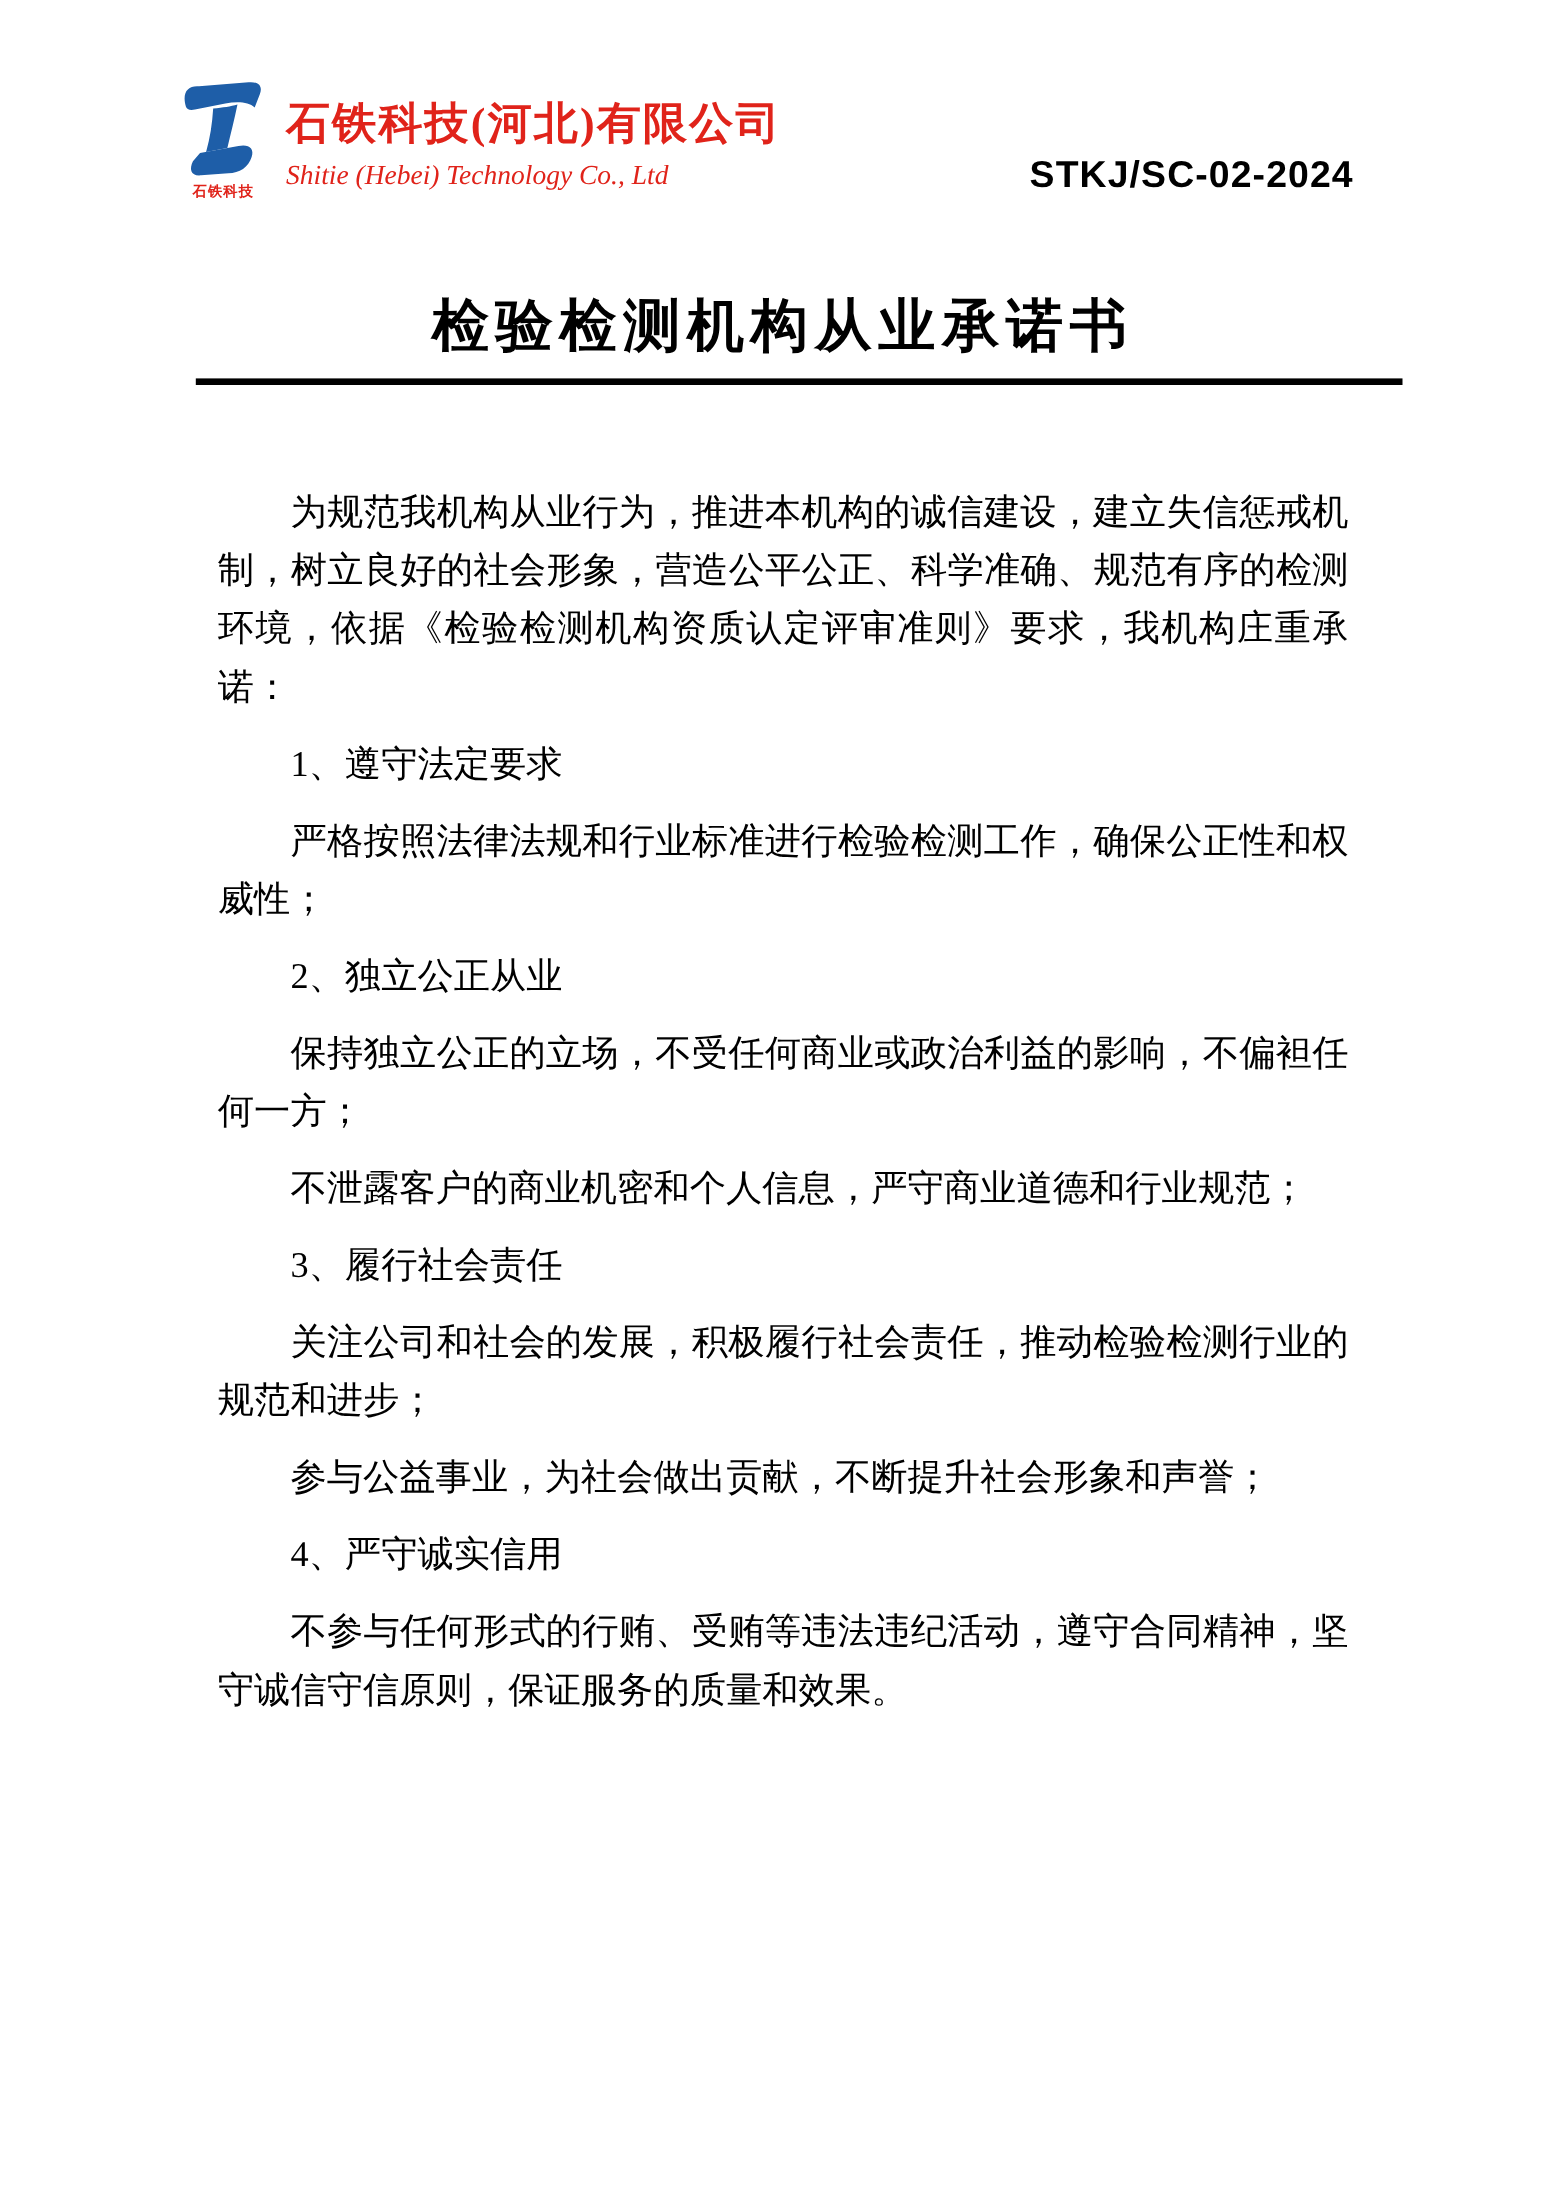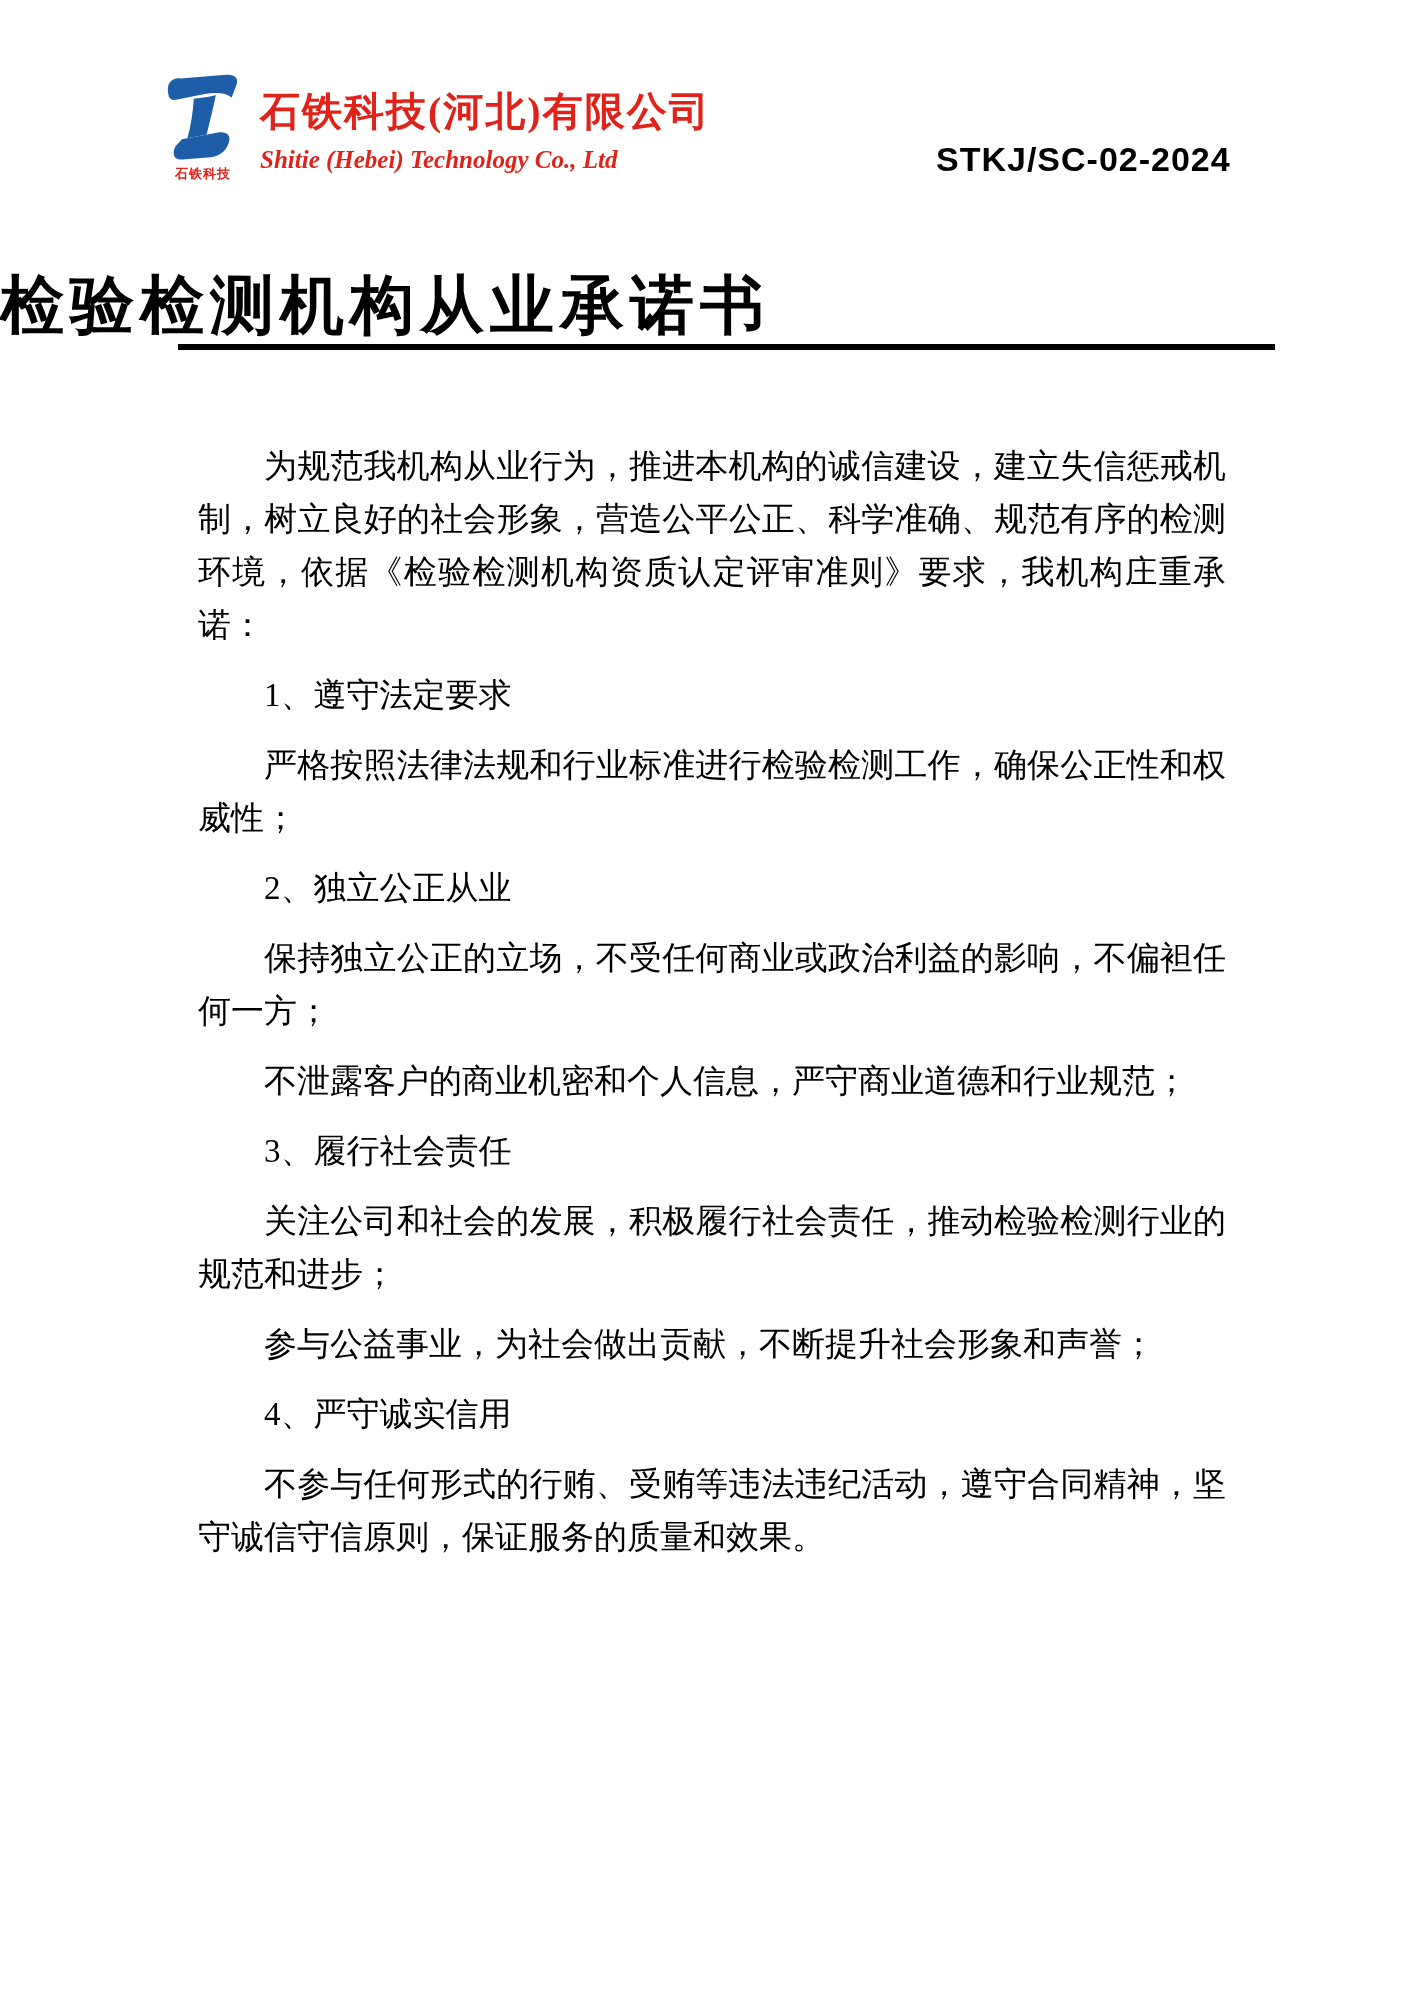--- a/index.html
+++ b/index.html
@@ -25,38 +25,38 @@
   .company-block{position:absolute;left:260px;top:84px;}
   .company-cn{
     font-size:40px;font-weight:bold;
     color:var(--brand-red,#e0231a);
     font-family:Liberation Serif, serif;
     letter-spacing:2px;
     white-space:nowrap;
   }
   .company-en{
     margin-top:7px;
-    font-size:25px;font-weight:bold;font-style:italic;
+    font-size:25px;font-weight:normal;font-style:italic;
     color:var(--brand-red,#e0231a);
     font-family:"Liberation Serif","DejaVu Serif",serif;
     white-space:nowrap;
   }
   .doc-number{
     position:absolute;left:936px;top:140px;
     font-size:34px;font-weight:bold;
     font-family:"Liberation Sans","DejaVu Sans",sans-serif;
     letter-spacing:1px;
     color:#000;
     white-space:nowrap;
   }
   
   .doc-title{
     position:absolute;left:0;top:262px;width:100%;
-    text-align:left;
-    font-size:64px;font-weight:bold;
+    text-align:center;
+    font-size:52px;font-weight:bold;
     letter-spacing:6px;
     color:#000;
   }
   .title-rule{
     position:absolute;left:178px;top:344px;
     width:1097px;height:6px;
     background:#000;
   }
   
   .body-text{

